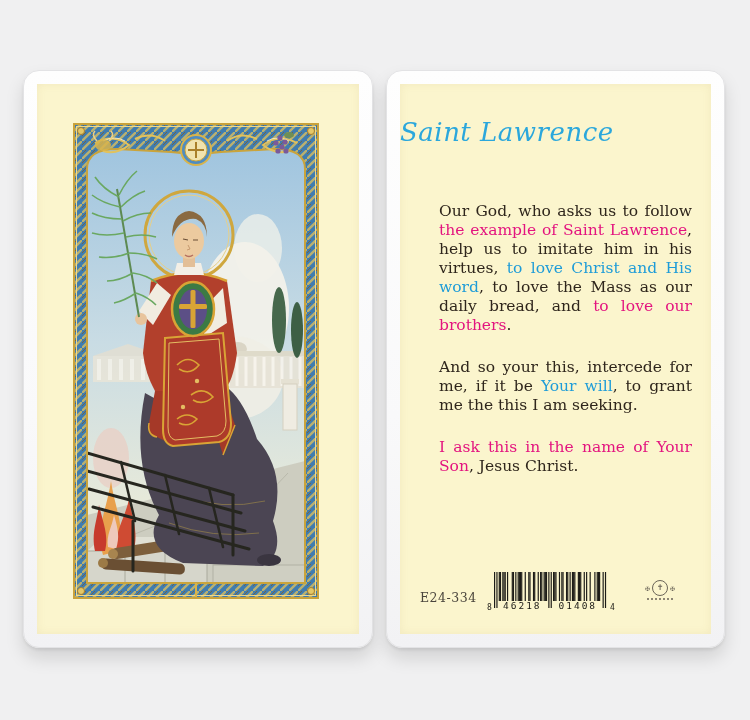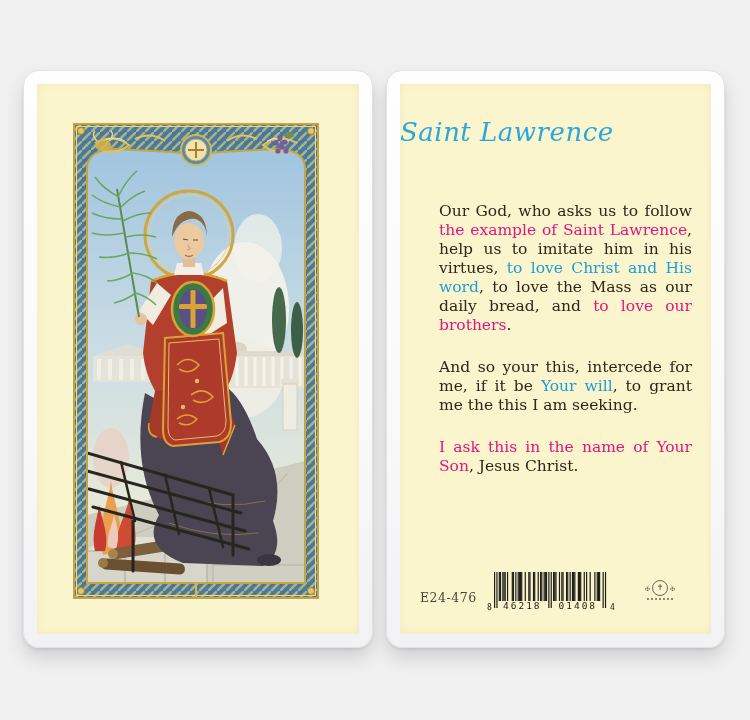--- a/index.html
+++ b/index.html
@@ -245,21 +245,21 @@
 
   <div class="card card-back">
     <div class="cream">
       <div class="card-title">Saint Lawrence</div>
       <div class="prayer">
           <p><span class="c-black">Our God, who asks us to follow </span><span class="c-magenta">the example of Saint Lawrence</span><span class="c-black">, help us to imitate him in his virtues, </span><span class="c-cyan">to love Christ and His word</span><span class="c-black">, to love the Mass as our daily bread, and </span><span class="c-magenta">to love our brothers</span><span class="c-black">.</span></p>
           <p><span class="c-black">And so your this, intercede for me, if it be </span><span class="c-cyan">Your will</span><span class="c-black">, to grant me the this I am seeking.</span></p>
           <p><span class="c-magenta">I ask this in the name of Your Son</span><span class="c-black">, Jesus Christ.</span></p>
         </div>
       <div class="footer">
-        <div class="item-number">E24-476</div>
+        <div class="item-number">E24-334</div>
         <div class="barcode">
           <svg width="132" height="46" viewBox="0 0 132 46">
               <g fill="#1c1b17">
                 <rect x="8.00" y="0" width="1.18" height="36"></rect>
                 <rect x="10.36" y="0" width="1.18" height="36"></rect>
                 <rect x="12.72" y="0" width="1.18" height="29"></rect>
                 <rect x="13.90" y="0" width="1.18" height="29"></rect>
                 <rect x="16.26" y="0" width="1.18" height="29"></rect>
                 <rect x="17.44" y="0" width="1.18" height="29"></rect>
                 <rect x="18.62" y="0" width="1.18" height="29"></rect>

